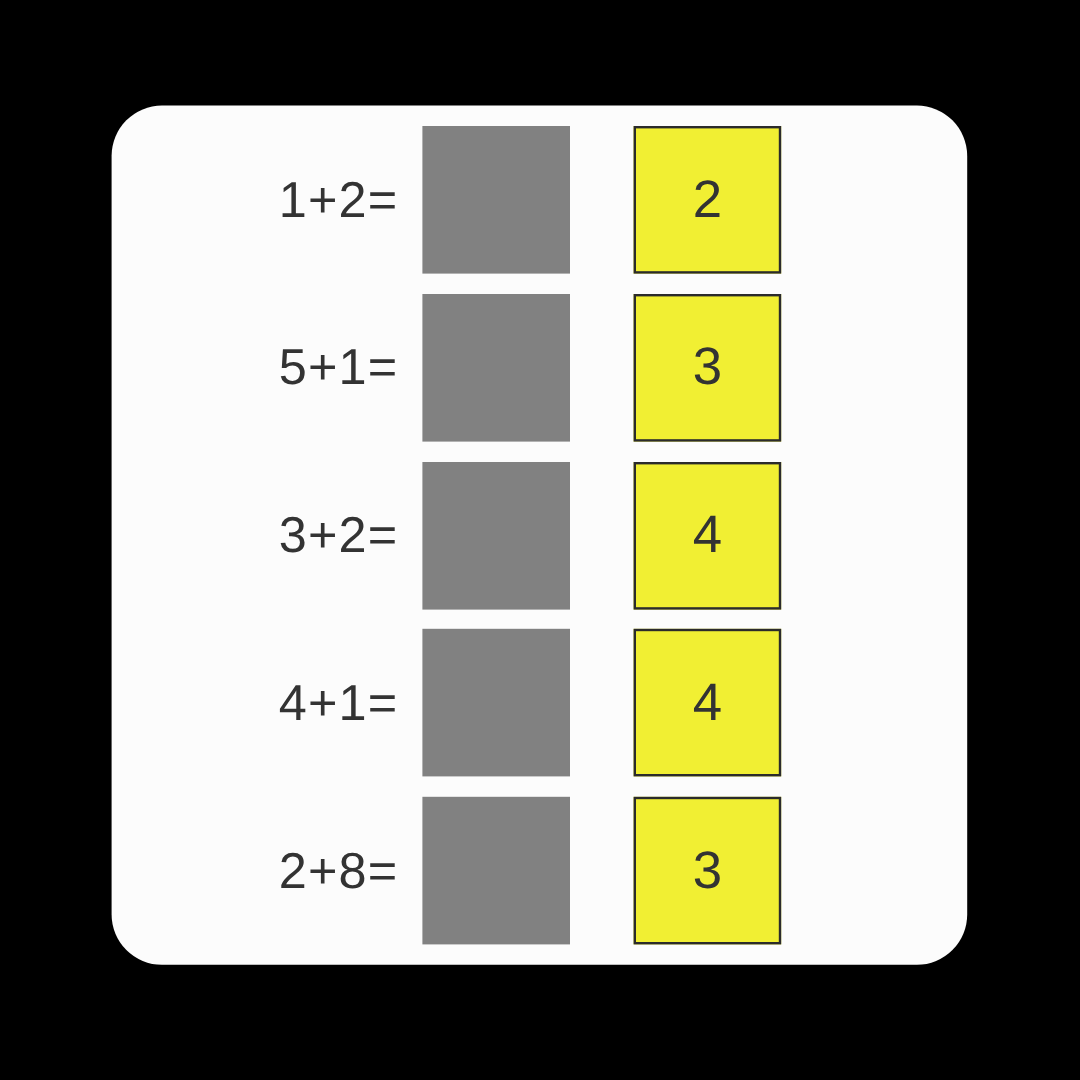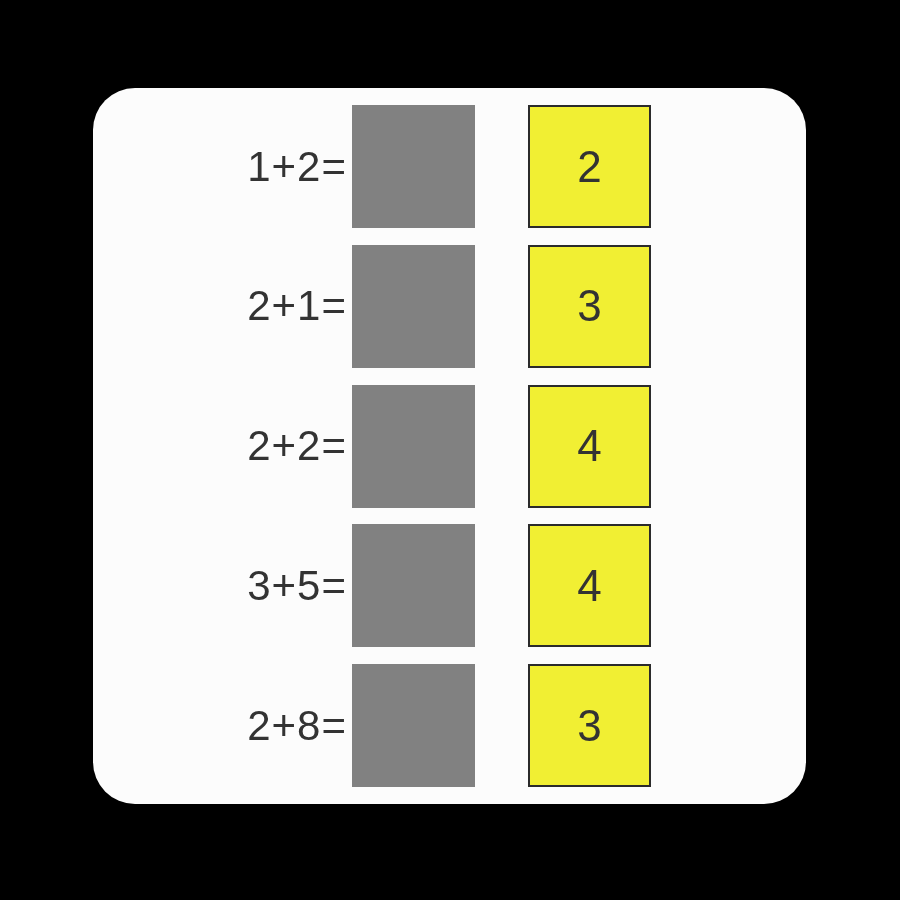--- a/index.html
+++ b/index.html
@@ -41,21 +41,20 @@
     left: 0;
     top: 0;
     width: 239px;
     height: 123px;
     display: flex;
     align-items: center;
     justify-content: flex-end;
     font-size: 42px;
     letter-spacing: 1px;
     color: var(--text, #333333);
-    padding-left: 15px;
   }
   .answer-drop-slot {
     position: absolute;
     left: 259px;
     top: 0;
     width: 123px;
     height: 123px;
     background: var(--slot-gray, #818181);
   }
   .answer-tile {
@@ -81,33 +80,33 @@
 <div class="app-bg">
   <div class="game-card">
 
     <div class="equation-row">
       <div class="equation-label">1+2=</div>
       <div class="answer-drop-slot"></div>
       <div class="answer-tile">2</div>
     </div>
 
     <div class="equation-row">
-      <div class="equation-label">2+1=</div>
+      <div class="equation-label">5+1=</div>
       <div class="answer-drop-slot"></div>
       <div class="answer-tile">3</div>
     </div>
 
     <div class="equation-row">
-      <div class="equation-label">2+2=</div>
+      <div class="equation-label">3+2=</div>
       <div class="answer-drop-slot"></div>
       <div class="answer-tile">4</div>
     </div>
 
     <div class="equation-row">
-      <div class="equation-label">3+5=</div>
+      <div class="equation-label">4+1=</div>
       <div class="answer-drop-slot"></div>
       <div class="answer-tile">4</div>
     </div>
 
     <div class="equation-row">
       <div class="equation-label">2+8=</div>
       <div class="answer-drop-slot"></div>
       <div class="answer-tile">3</div>
     </div>
 

